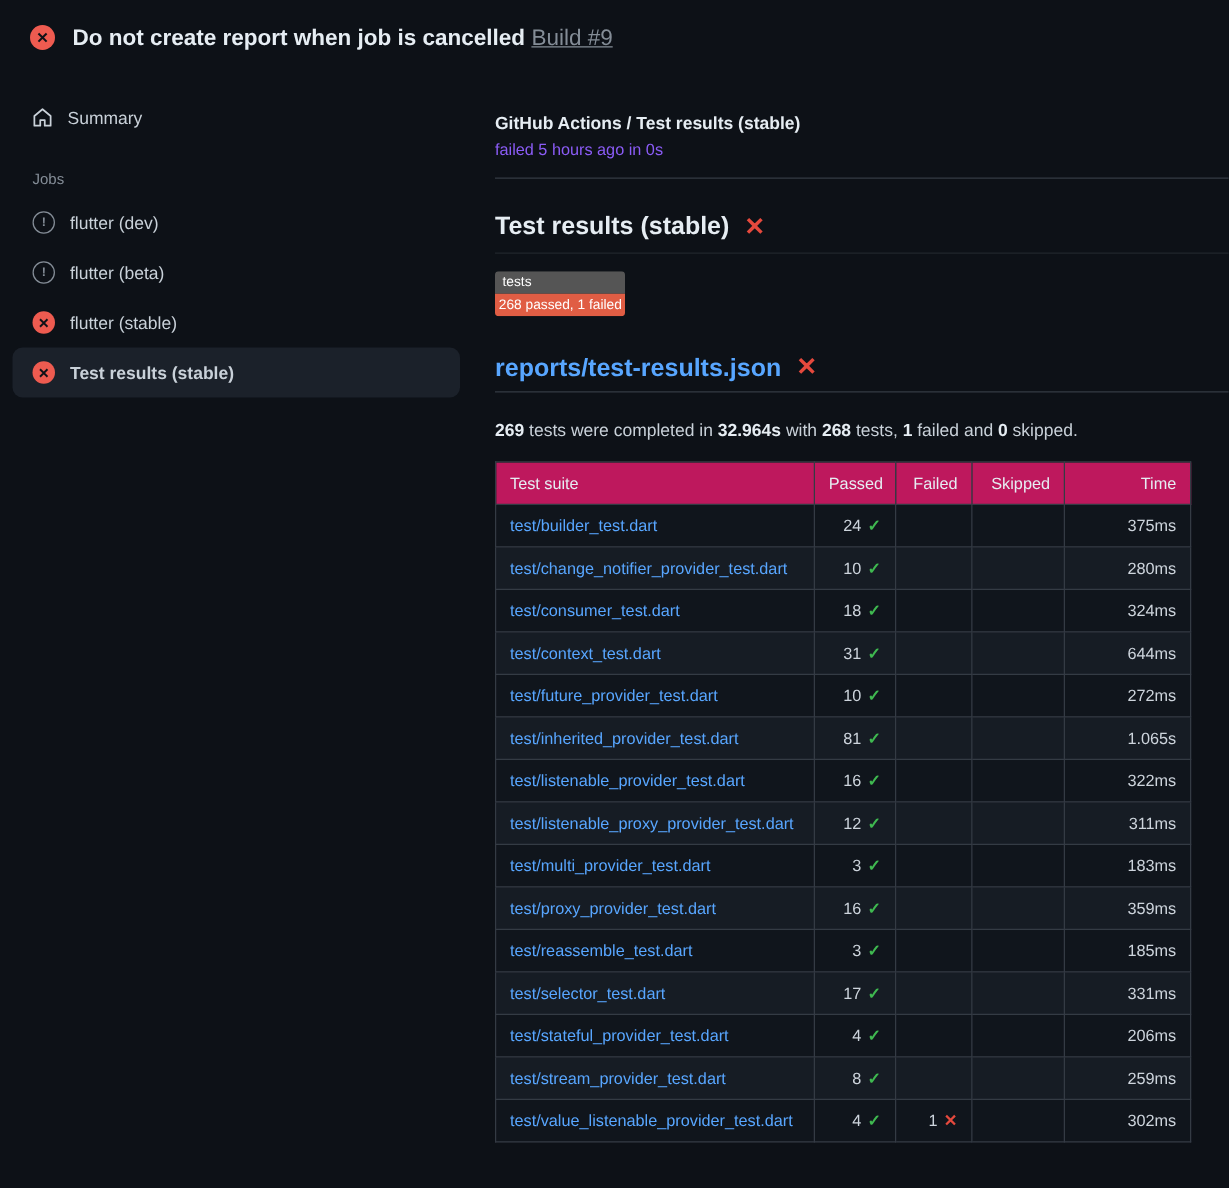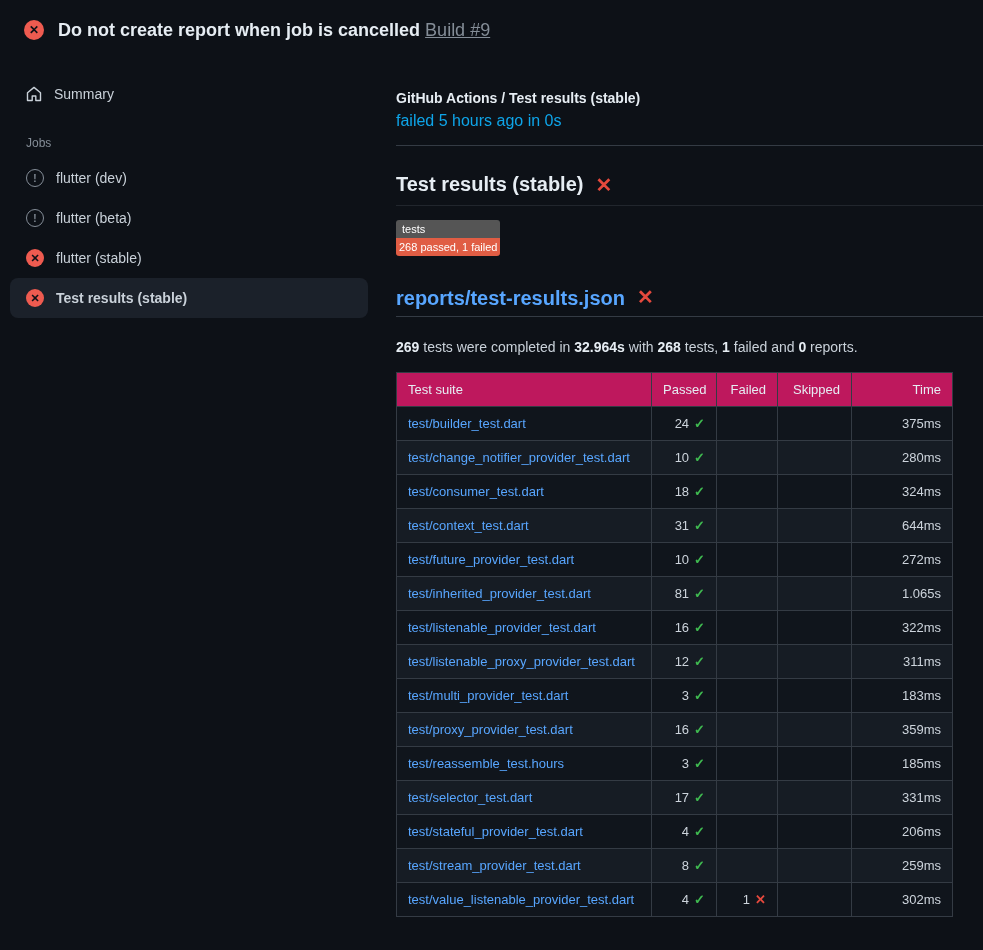--- a/index.html
+++ b/index.html
@@ -39,21 +39,21 @@
     width:18px; height:18px; border-radius:50%; flex:0 0 auto;
     display:inline-flex; align-items:center; justify-content:center;
     font-size:11px; font-weight:bold;
   }
   .job-icon.cancelled { border:1.5px solid #848d97; color:#848d97; font-size:10px; }
   .job-icon.failed { background:#ee5b50; color:#0d1117; }
   .home-icon { flex:0 0 auto; display:inline-flex; }
   
   .main { flex:1 1 auto; padding:22px 0 0 16px; min-width:0; }
   .breadcrumb { font-size:14px; font-weight:bold; color:#e6edf3; }
-  .run-meta { font-size:16px; color:#0ea5e9; margin-top:6px; }
+  .run-meta { font-size:13px; color:#8b5cf6; margin-top:6px; }
   .divider { border:none; border-top:1px solid #343b44; margin-top:15px; }
   .section-heading {
     margin-top:27px; padding-bottom:9px; border-bottom:1px solid #21262d;
     font-size:20px; font-weight:bold; color:#e6edf3;
     display:flex; align-items:center; gap:12px;
   }
   .x-glyph { color:#e5493d; font-size:20px; font-weight:bold; line-height:1; }
   
   .badge { display:inline-flex; margin-top:14px; font-size:11px; line-height:18px;
            border-radius:3px; overflow:hidden; color:#fff;flex-direction:column; }
@@ -139,21 +139,21 @@
     <span class="badge">
       <span class="badge-label">tests</span>
       <span class="badge-value">268 passed, 1 failed</span>
     </span>
 
     <h2 class="report-heading">
       <a href="#">reports/test-results.json</a>
       <span class="x-glyph">✕</span>
     </h2>
 
-    <p class="run-summary"><b>269</b><span> tests were completed in </span><b>32.964s</b><span> with </span><b>268</b><span> tests, </span><b>1</b><span> failed and </span><b>0</b><span> reports.</span></p>
+    <p class="run-summary"><b>269</b><span> tests were completed in </span><b>32.964s</b><span> with </span><b>268</b><span> tests, </span><b>1</b><span> failed and </span><b>0</b><span> skipped.</span></p>
 
     <table class="results">
       <colgroup>
         <col style="width:255px">
           <col style="width:65px">
           <col style="width:61px">
           <col style="width:74px">
           <col style="width:101px">
       </colgroup>
       <thead>
@@ -230,21 +230,21 @@
             <td class="time">183ms</td>
           </tr>
           <tr>
             <td><a href="#">test/proxy_provider_test.dart</a></td>
             <td class="num"><span>16</span><span class="check">✓</span></td>
             <td class="num"></td>
             <td class="num"></td>
             <td class="time">359ms</td>
           </tr>
           <tr>
-            <td><a href="#">test/reassemble_test.hours</a></td>
+            <td><a href="#">test/reassemble_test.dart</a></td>
             <td class="num"><span>3</span><span class="check">✓</span></td>
             <td class="num"></td>
             <td class="num"></td>
             <td class="time">185ms</td>
           </tr>
           <tr>
             <td><a href="#">test/selector_test.dart</a></td>
             <td class="num"><span>17</span><span class="check">✓</span></td>
             <td class="num"></td>
             <td class="num"></td>

